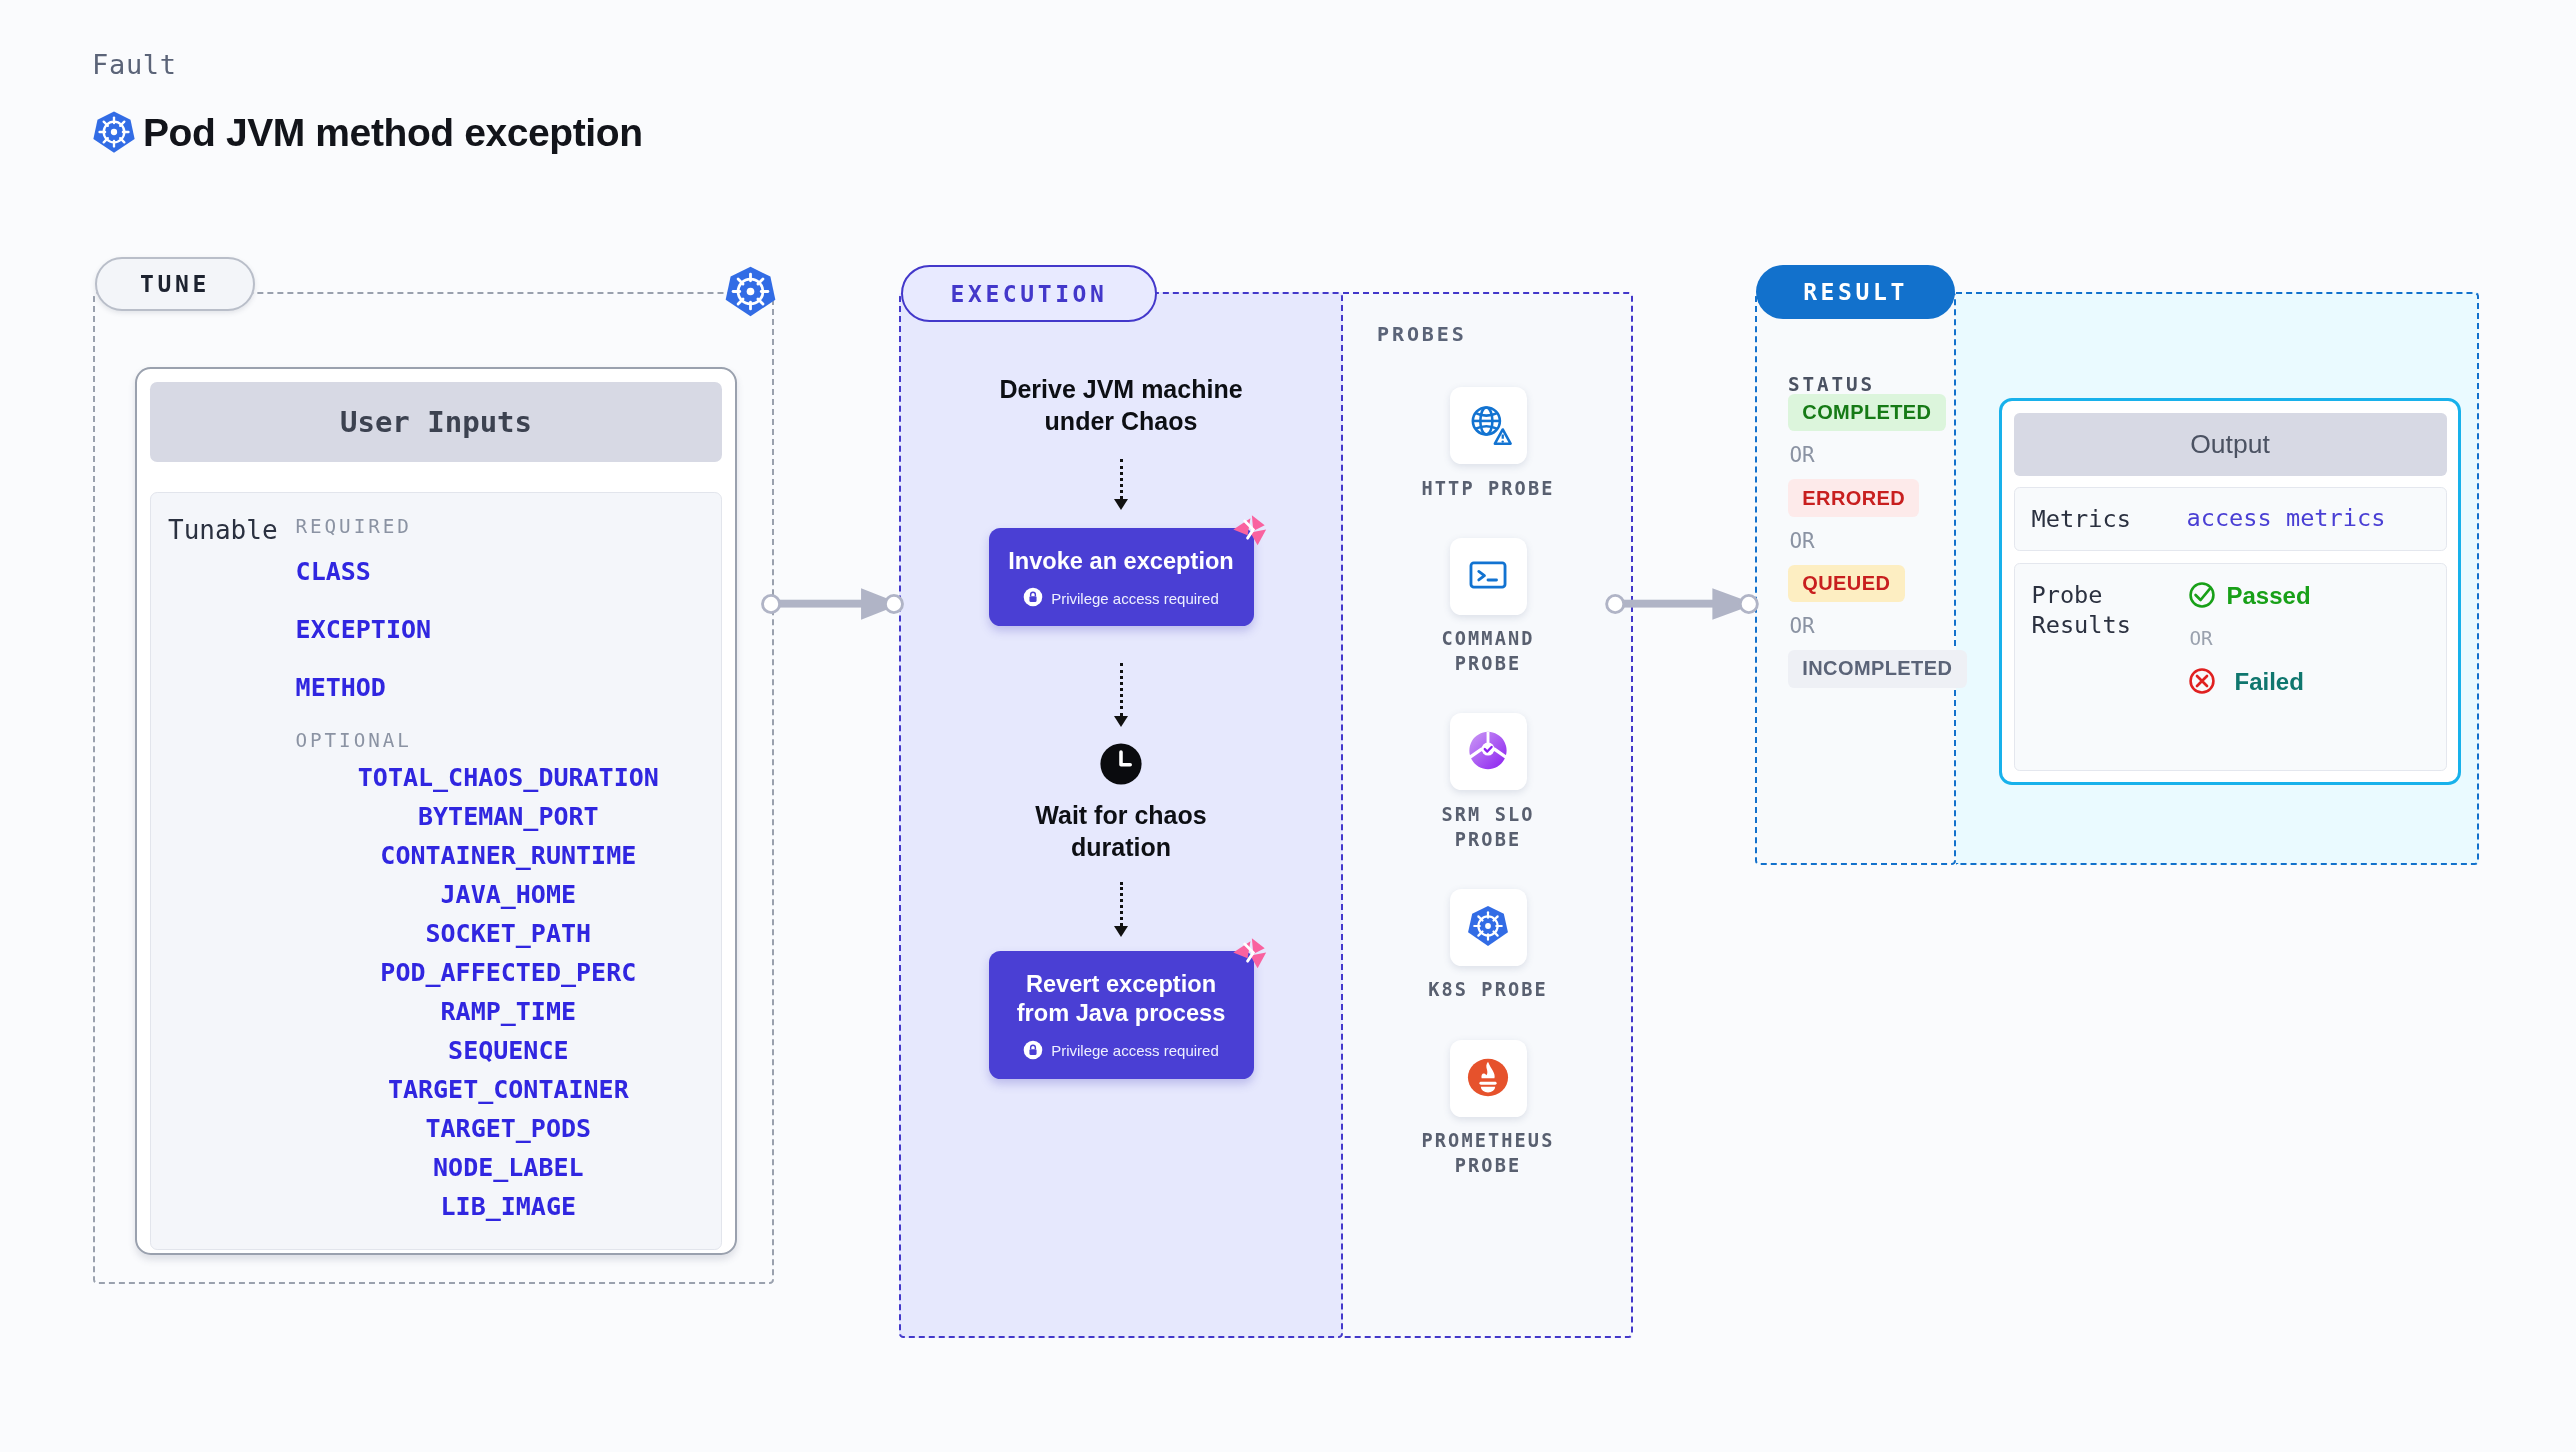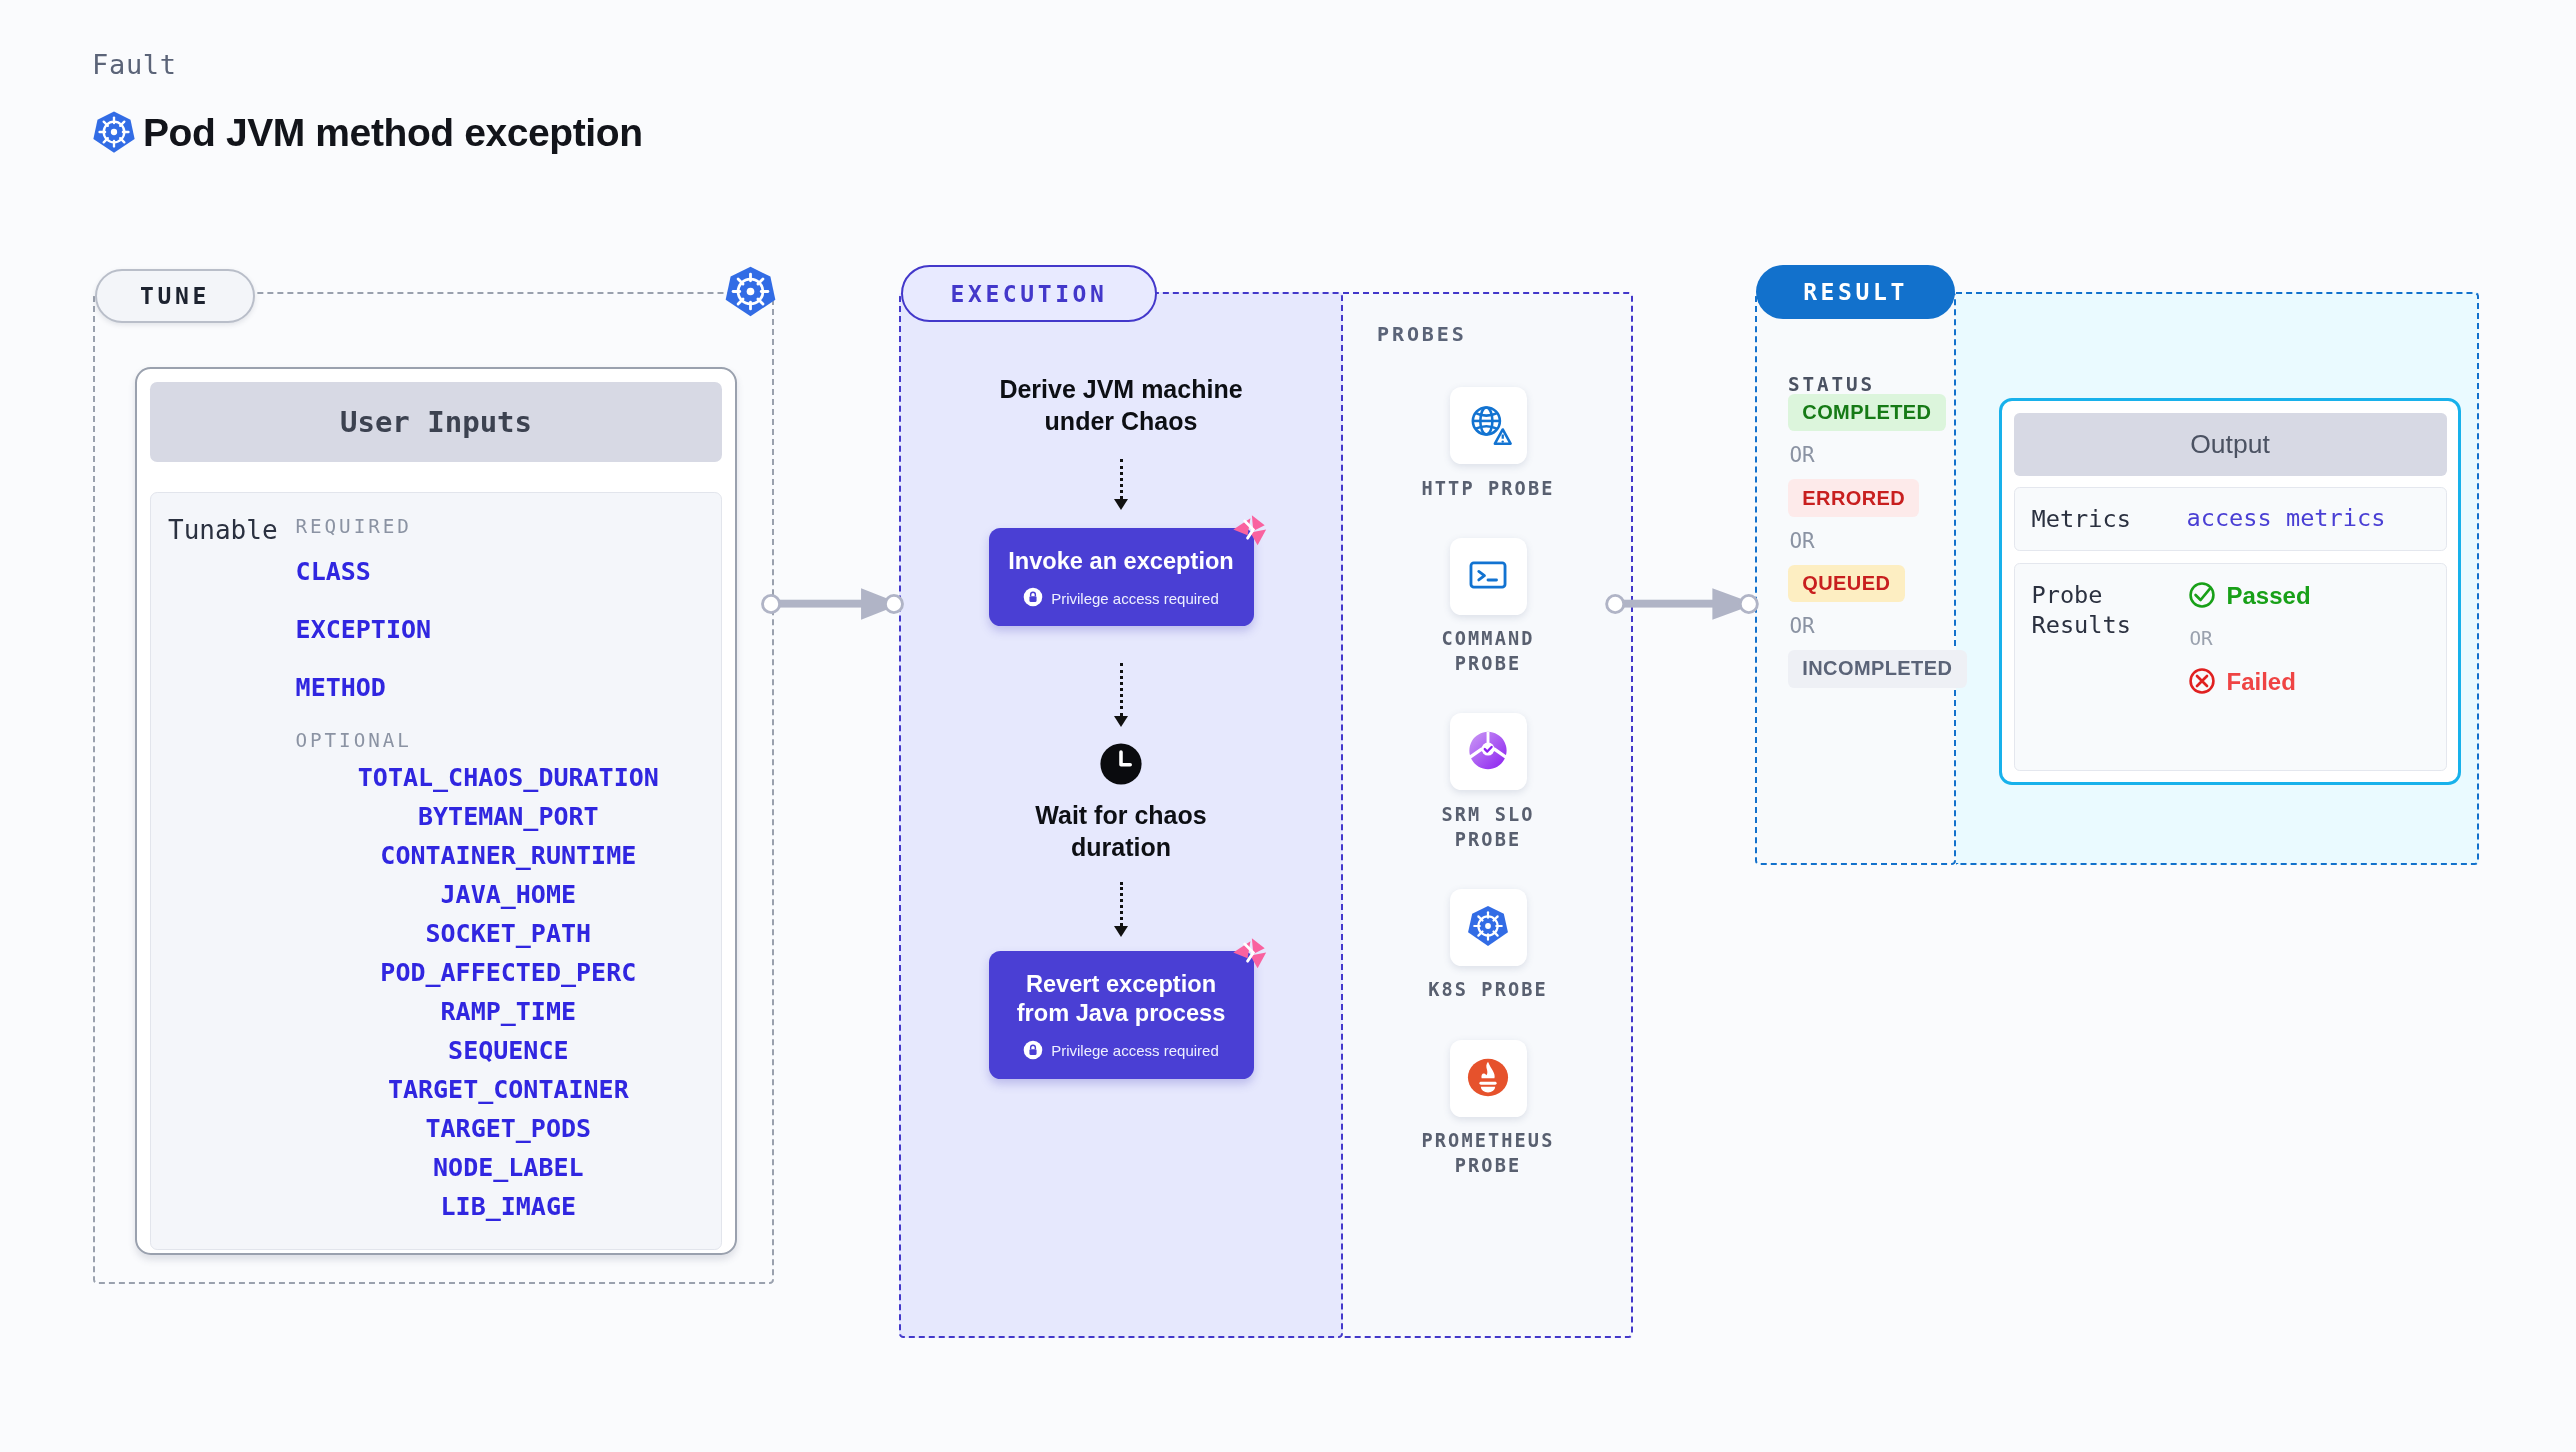--- a/index.html
+++ b/index.html
@@ -21,21 +21,21 @@
   #title-text { font-size:39px; font-weight:bold; color:#12141a; letter-spacing:-0.4px; }
 
   
   .pill {
     position:absolute; display:flex; align-items:center; justify-content:center;
     border-radius:43px; z-index:40;
     font-family:"DejaVu Sans Mono", monospace;
     font-weight:bold; letter-spacing:3.6px;
   }
   #pill-tune {
-    left:95px; top:269px; width:160px; height:54px;
+    left:95px; top:257px; width:160px; height:54px;
     background:#f3f5f9; border:2.1px solid #b9bec9;
     color:#1d2330; font-size:23px;
     box-shadow:0 2.1px 5px rgba(60,70,90,.13);
   }
   #pill-exec {
     left:901px; top:265px; width:256px; height:57px;
     background:#e8eaff; border:2.9px solid #4338ca;
     color:#4338ca; font-size:23px;
   }
   #pill-result {
@@ -558,18 +558,18 @@
         <span class="res-text" style="color:#18a018;">Passed</span>
       </div>
       <div id="res-or">OR</div>
       <div class="res-line">
         <span>
           <svg width="30" height="30" viewBox="0 0 42 42">
             <circle cx="21" cy="21" r="16" stroke="#e02020" stroke-width="3.6" fill="none"></circle>
             <path d="M14 14 L28 28 M28 14 L14 28" stroke="#e02020" stroke-width="3.8" stroke-linecap="round"></path>
           </svg>
         </span>
-        <span class="res-text" style="color:#ef4444;">Failed</span>
+        <span class="res-text" style="color:#0f766e;margin-left:8px;">Failed</span>
       </div>
     </div>
   </div>
 </div>
 
 
 </body></html>

